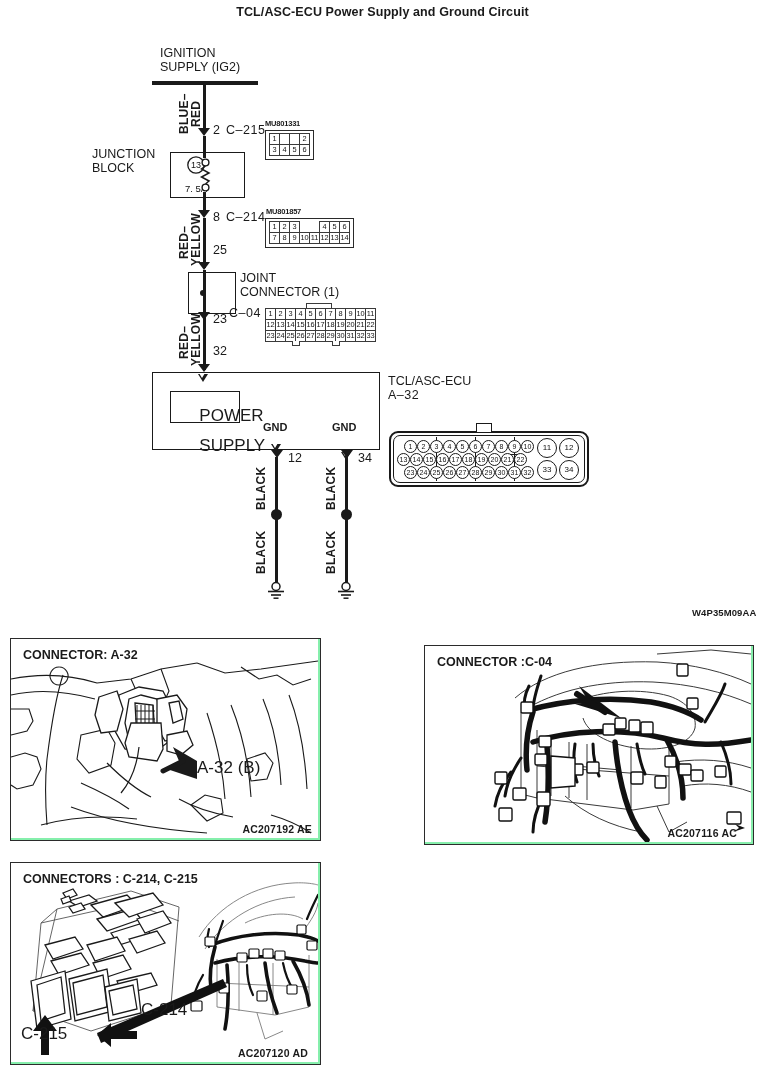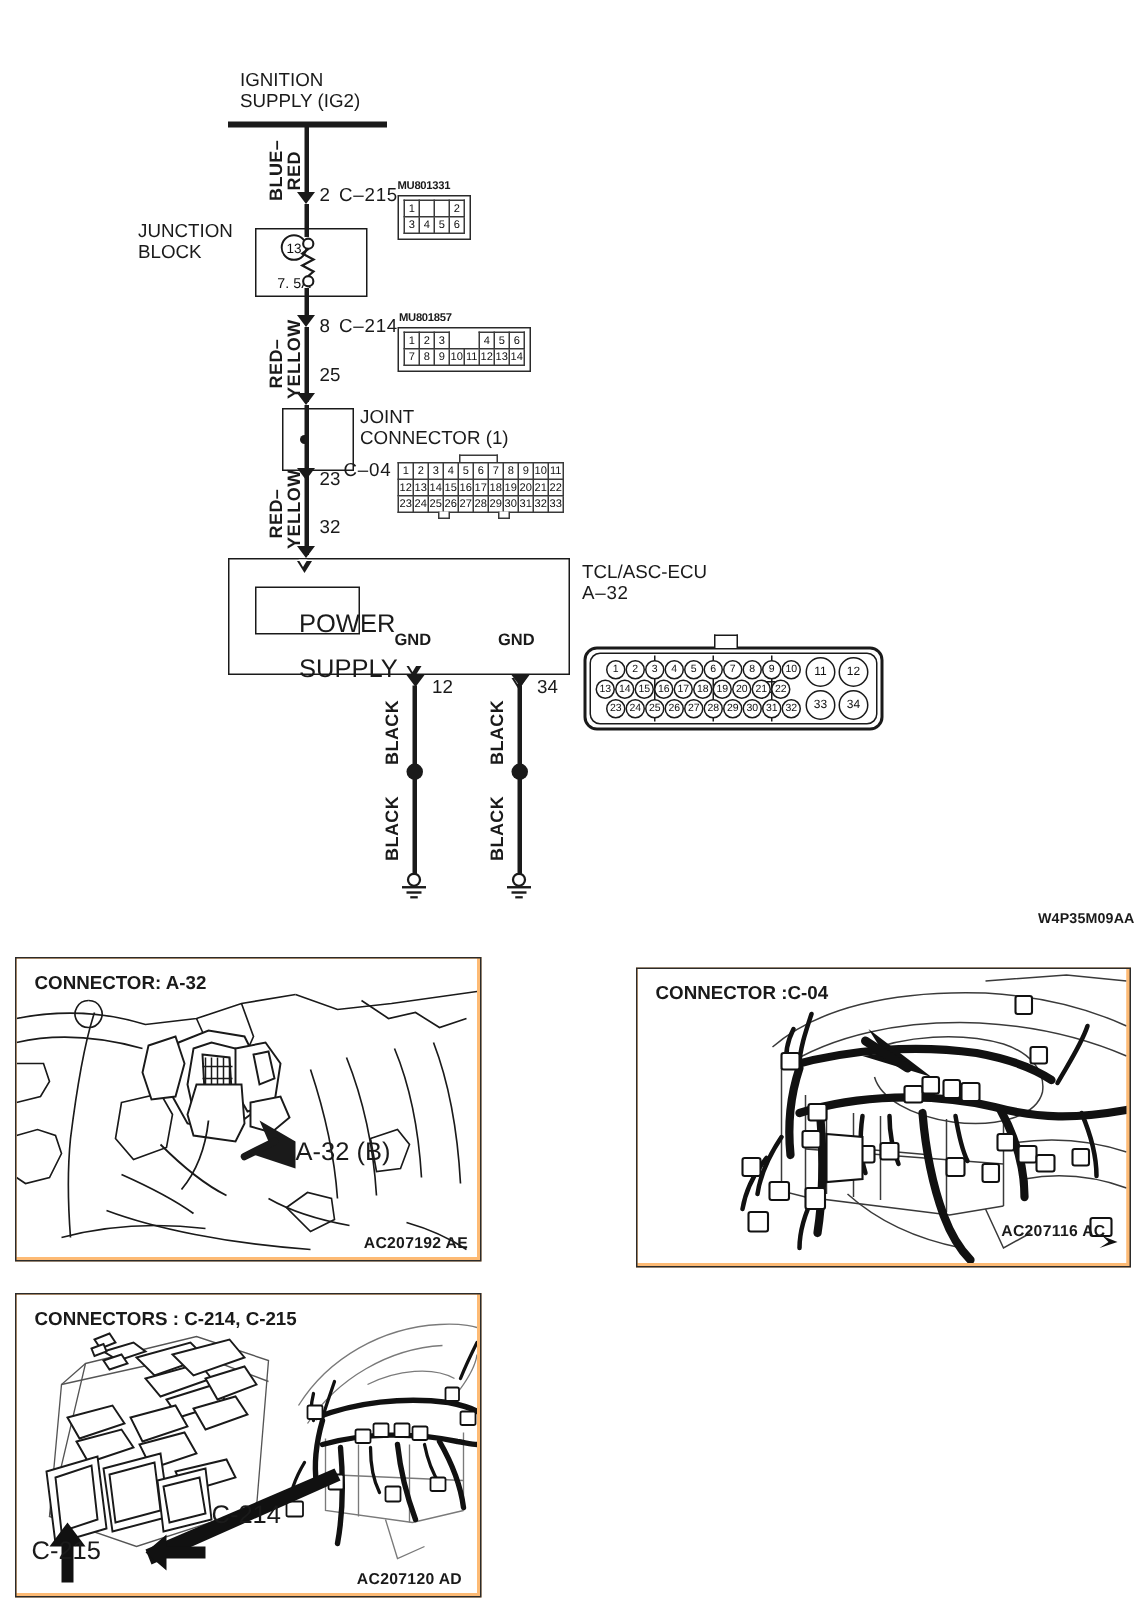--- a/index.html
+++ b/index.html
@@ -107,32 +107,33 @@
     border-radius: 50%;
     background: #fff;
     font-size: 7px;
     line-height: 1;
     display: flex; align-items: center; justify-content: center;
     color: #111;
   }
   .divider { position: absolute; width: 1.4px; background: #1a1a1a; }
 
   
-  .panel { border: 1.8px solid #2b2b2b; background: #fdba74; overflow: hidden; }
+  .panel { border: 1.8px solid #2b2b2b; background: #86efac; overflow: hidden; }
   .panel-title { font-size: 12.5px; font-weight: bold; }
   .panel-code { font-size: 10.5px; font-weight: bold; letter-spacing: .2px; }
   .panel-note { font-size: 11.5px; }
   .arrow-lbl { font-size: 17px; }
   svg { display: block; }
 </style>
 </head>
 <body>
 
 <div id="page">
 
+  <div class="abs txt" id="doc-title">TCL/ASC-ECU Power Supply and Ground Circuit</div>
 
   <div class="abs txt lbl" style="left:160px; top:47px;"><span>IGNITION</span><br><span>SUPPLY (IG2)</span></div>
 
   <div class="abs wire-h" style="left:152px; top:81px; width:106px; height:3.5px;"></div>
 
   <div class="abs wire-v" style="left:203px; top:84px; height:48px;"></div>
   <div class="abs txt vlabel" style="left:178px; top:92px; height:44px;">BLUE–
 RED</div>
 
   <div class="abs chev" style="left:198px; top:128px;"></div>
@@ -510,21 +511,21 @@
         <rect x="302" y="166" width="14" height="12" rx="1.5"></rect>
         <path d="M126 110 L150 112 L150 140 L126 142 Z"></path>
       </g>
 
       <path d="M196 72 L154 40 L164 56 L150 58 Z" fill="#111" stroke="none"></path>
       <path d="M152 48 L180 66" stroke="#111" stroke-width="6" stroke-linecap="round"></path>
 
       <path d="M308 186 L320 182 L310 178 L314 182 Z" fill="#111" stroke="none"></path>
     </svg>
     <div class="abs txt panel-title" style="left:12px; top:10px;">CONNECTOR :C-04</div>
-    <div class="abs txt panel-code" style="right:16px; bottom:17px;padding-left:36px;">AC207116 AC</div>
+    <div class="abs txt panel-code" style="right:16px; bottom:5px;padding-left:36px;">AC207116 AC</div>
   </div>
 
   <div class="abs panel" style="left:10px; top:862px; width:311px; height:203px;">
     <svg width="307" height="199" viewBox="0 0 307 199">
       <rect x="0" y="0" width="307" height="199" fill="#fff"></rect>
 
       <g stroke="#555" fill="none" stroke-width="0.9">
         <path d="M46 46 L120 28 L168 44 L160 142 L80 168 L22 148 Z"></path>
         <path d="M22 148 L30 60 L46 46"></path>
         <path d="M30 60 L120 40 L168 58"></path>

